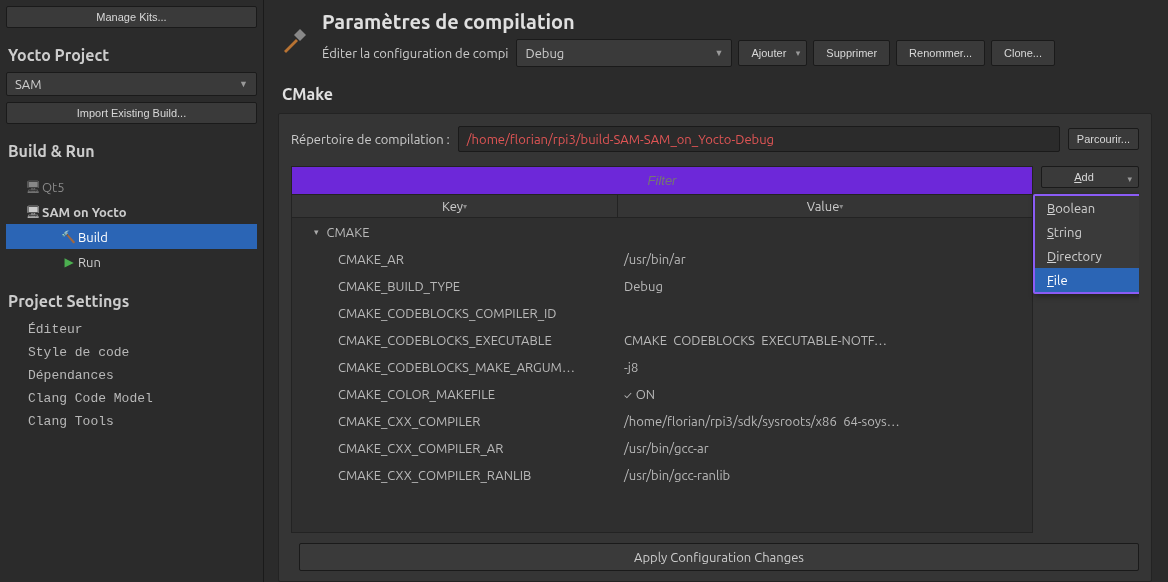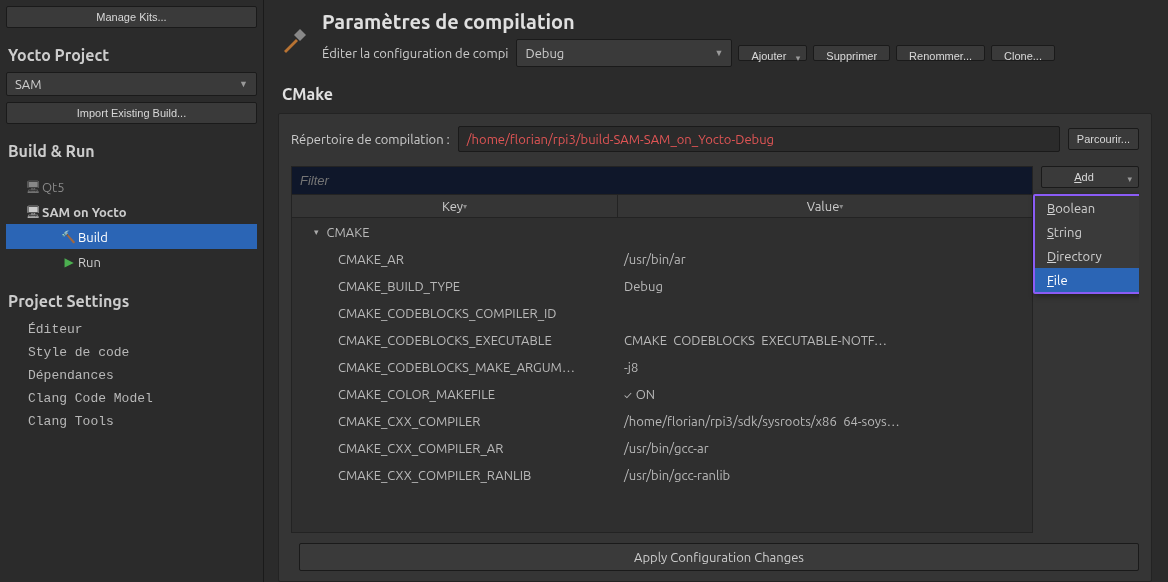--- a/index.html
+++ b/index.html
@@ -88,21 +88,21 @@
 
   .cfg-row {
     display: flex;
     align-items: center;
     gap: 6px;
     margin-top: 6px;
     margin-left: 46px;
   }
   .cfg-row .lbl { font-size: 13px; color: #cccccc; margin-right: 2px; }
   .combo.inline { flex: 1; height: 28px; font-size: 13px; }
-  .btn.small { padding: 4px 12px; height: 16px; }
+  .btn.small { padding: 4px 12px; height: 26px; }
   .btn.hasarrow { padding-right: 20px; position: relative; }
   .btn.hasarrow::after { content: "▾"; position: absolute; right: 6px; font-size: 9px; top: 7px; color:#999; }
 
   .cmake-title { font-size: 16px; font-weight: 600; color: #e0e0e0; margin: 18px 0 10px 4px; }
 
   .pane {
     background: #353535;
     border: 1px solid #232323;
     border-radius: 2px;
     padding: 12px 12px 10px 12px;
@@ -130,27 +130,28 @@
   }
 
   .table-area {
     display: flex;
     gap: 8px;
     flex: 1;
     overflow: hidden;
   }
   .table-left { flex: 1; display: flex; flex-direction: column; border: 1px solid #232323; background: #2f2f2f; }
   .filter-input {
-    background: #0f172a;
+    background: #6d28d9;
     border: none;
     border-bottom: 1px solid #232323;
     padding: 6px 8px;
     color: #aaa;
     font-style: italic;
     font-size: 13px;
+    text-align: center;
   }
   .headers {
     display: flex;
     background: #353535;
     border-bottom: 1px solid #232323;
   }
   .headers .col {
     padding: 4px 8px;
     color: #ccc;
     font-size: 13px;

